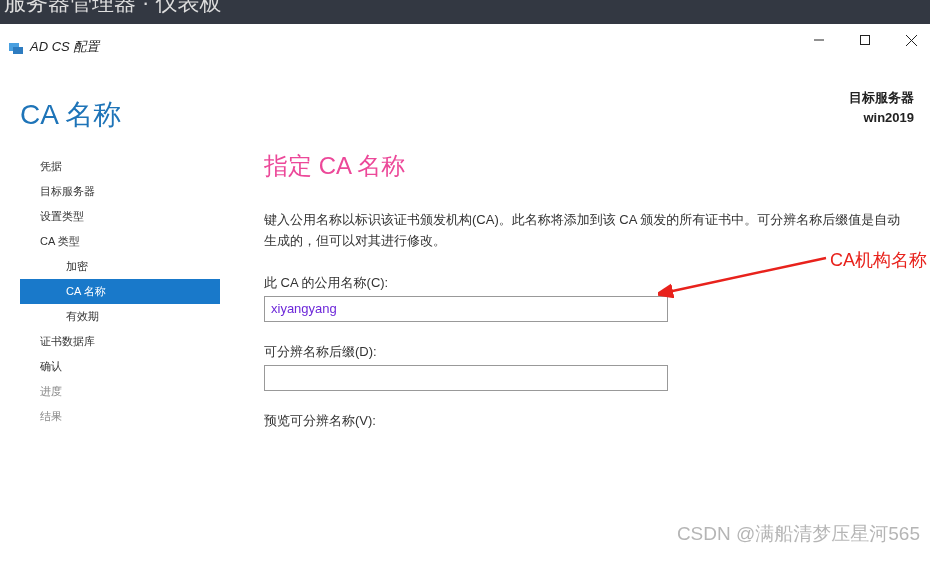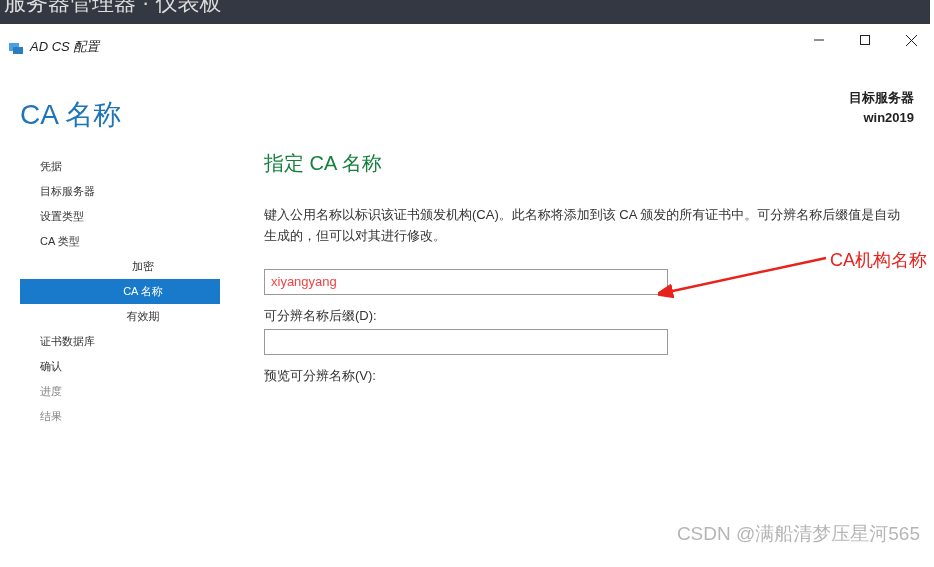--- a/index.html
+++ b/index.html
@@ -87,34 +87,34 @@
     .sidebar {
       width: 200px;
       padding-top: 8px;
     }
     .side-item {
       font-size: 11px;
       color: #333;
       padding: 5px 0 5px 20px;
       cursor: pointer;
     }
-    .side-item.sub { padding-left: 46px; text-align: center; }
+    .side-item.sub { padding-left: 46px; }
     .side-item.active {
       background: #1979ca;
       color: #fff;
     }
     .side-item.disabled { color: #888; }
     .main {
       flex: 1;
       padding: 4px 30px 0 44px;
       position: relative;
     }
     .section-title {
-      font-size: 20px;
-      color: #15803d;
+      font-size: 24px;
+      color: #ec4899;
       margin-bottom: 28px;
     }
     .desc {
       font-size: 13px;
       color: #333;
       line-height: 1.6;
       margin-bottom: 22px;
     }
     .field-label {
       font-size: 13px;
@@ -122,22 +122,22 @@
       margin-bottom: 4px;
     }
     .field-input {
       width: 404px;
       height: 26px;
       border: 1px solid #999;
       padding: 2px 6px;
       font-size: 13px;
       font-family: inherit;
       background: #fff;
-      color: #ef4444;
-      margin-bottom: 12px;
+      color: #6d28d9;
+      margin-bottom: 21px;
     }
     .annotation-text {
       position: absolute;
       left: 610px;
       top: 102px;
       color: #e8221c;
       font-size: 18px;
     }
     .arrow-svg {
       position: absolute;
@@ -208,20 +208,21 @@
         <div class="side-item">证书数据库</div>
         <div class="side-item">确认</div>
         <div class="side-item disabled">进度</div>
         <div class="side-item disabled">结果</div>
       </div>
 
     <div class="main">
       <div class="section-title">指定 CA 名称</div>
       <div class="desc">键入公用名称以标识该证书颁发机构(CA)。此名称将添加到该 CA 颁发的所有证书中。可分辨名称后缀值是自动生成的，但可以对其进行修改。</div>
 
+      <div class="field-label">此 CA 的公用名称(C):</div>
       <input class="field-input" type="text" value="xiyangyang" style="">
 
       <div class="field-label">可分辨名称后缀(D):</div>
       <input class="field-input" type="text" value="" style="">
 
       <div class="field-label">预览可分辨名称(V):</div>
 
       <div class="annotation-text">CA机构名称</div>
       <svg class="arrow-svg" width="180" height="48">
         <defs>

